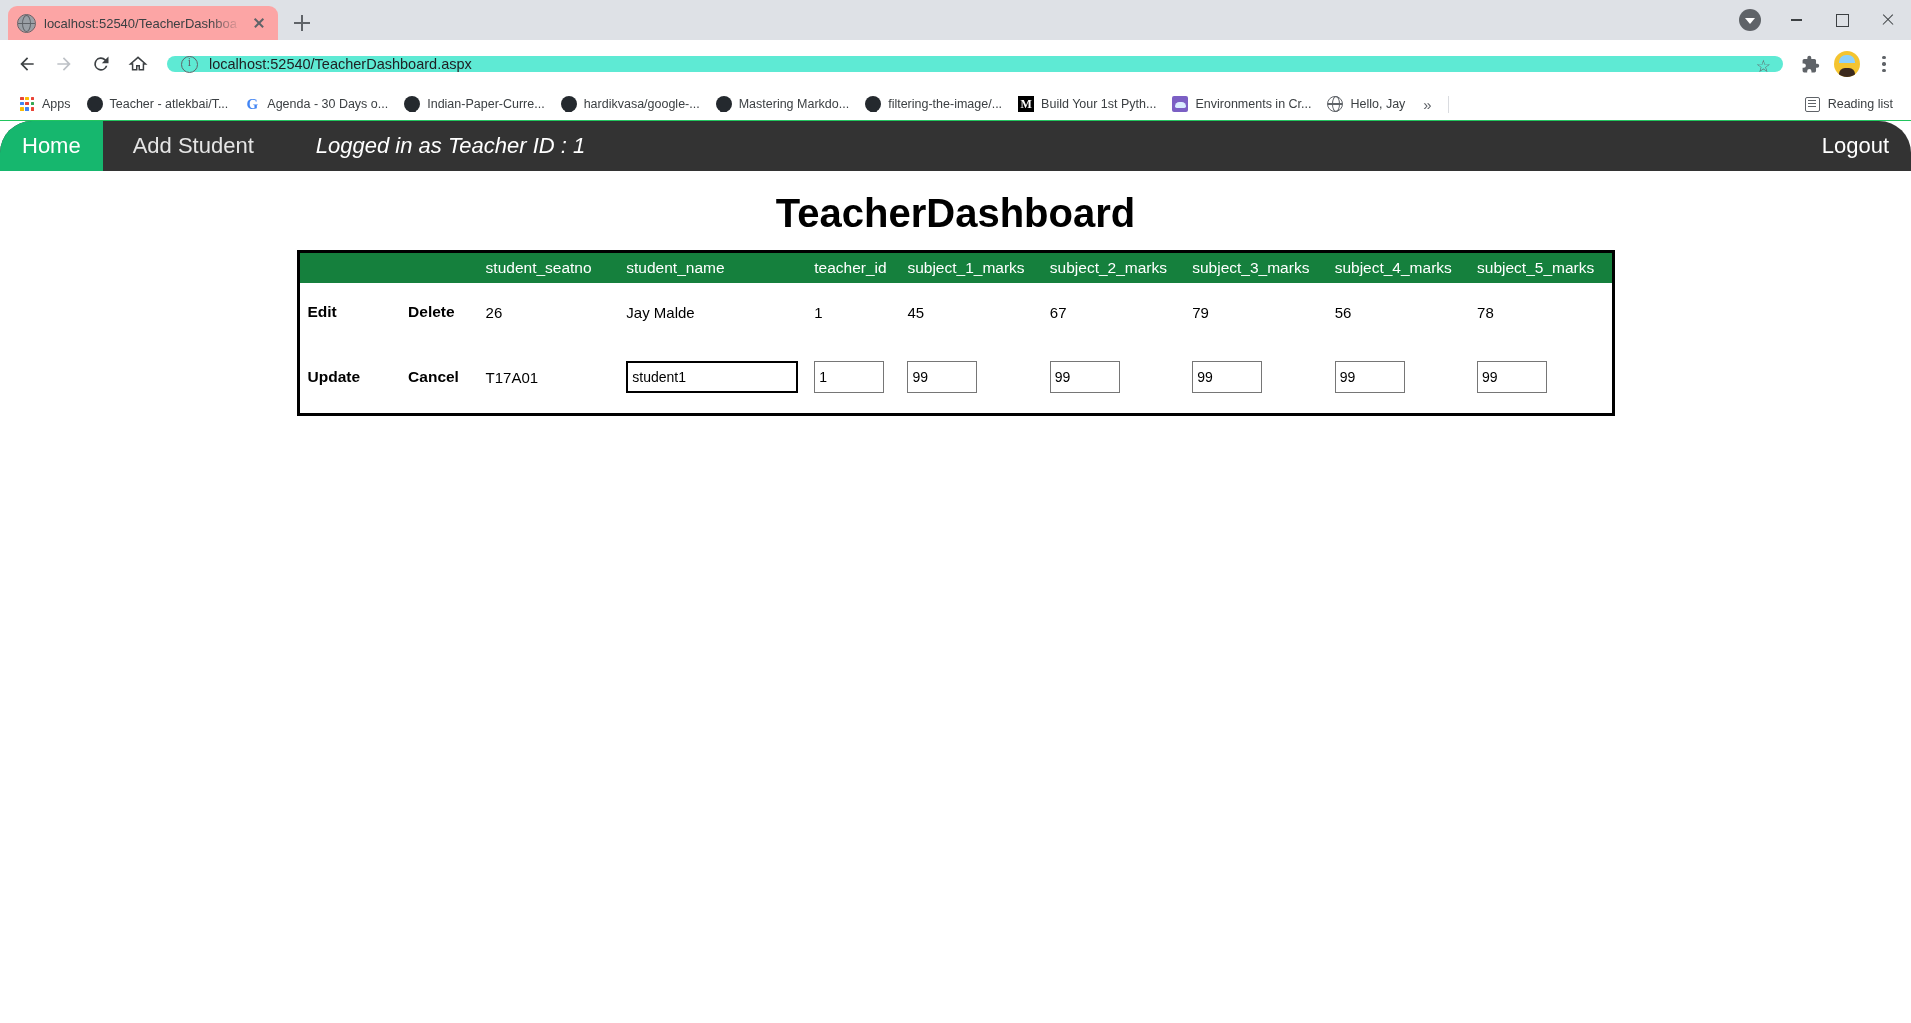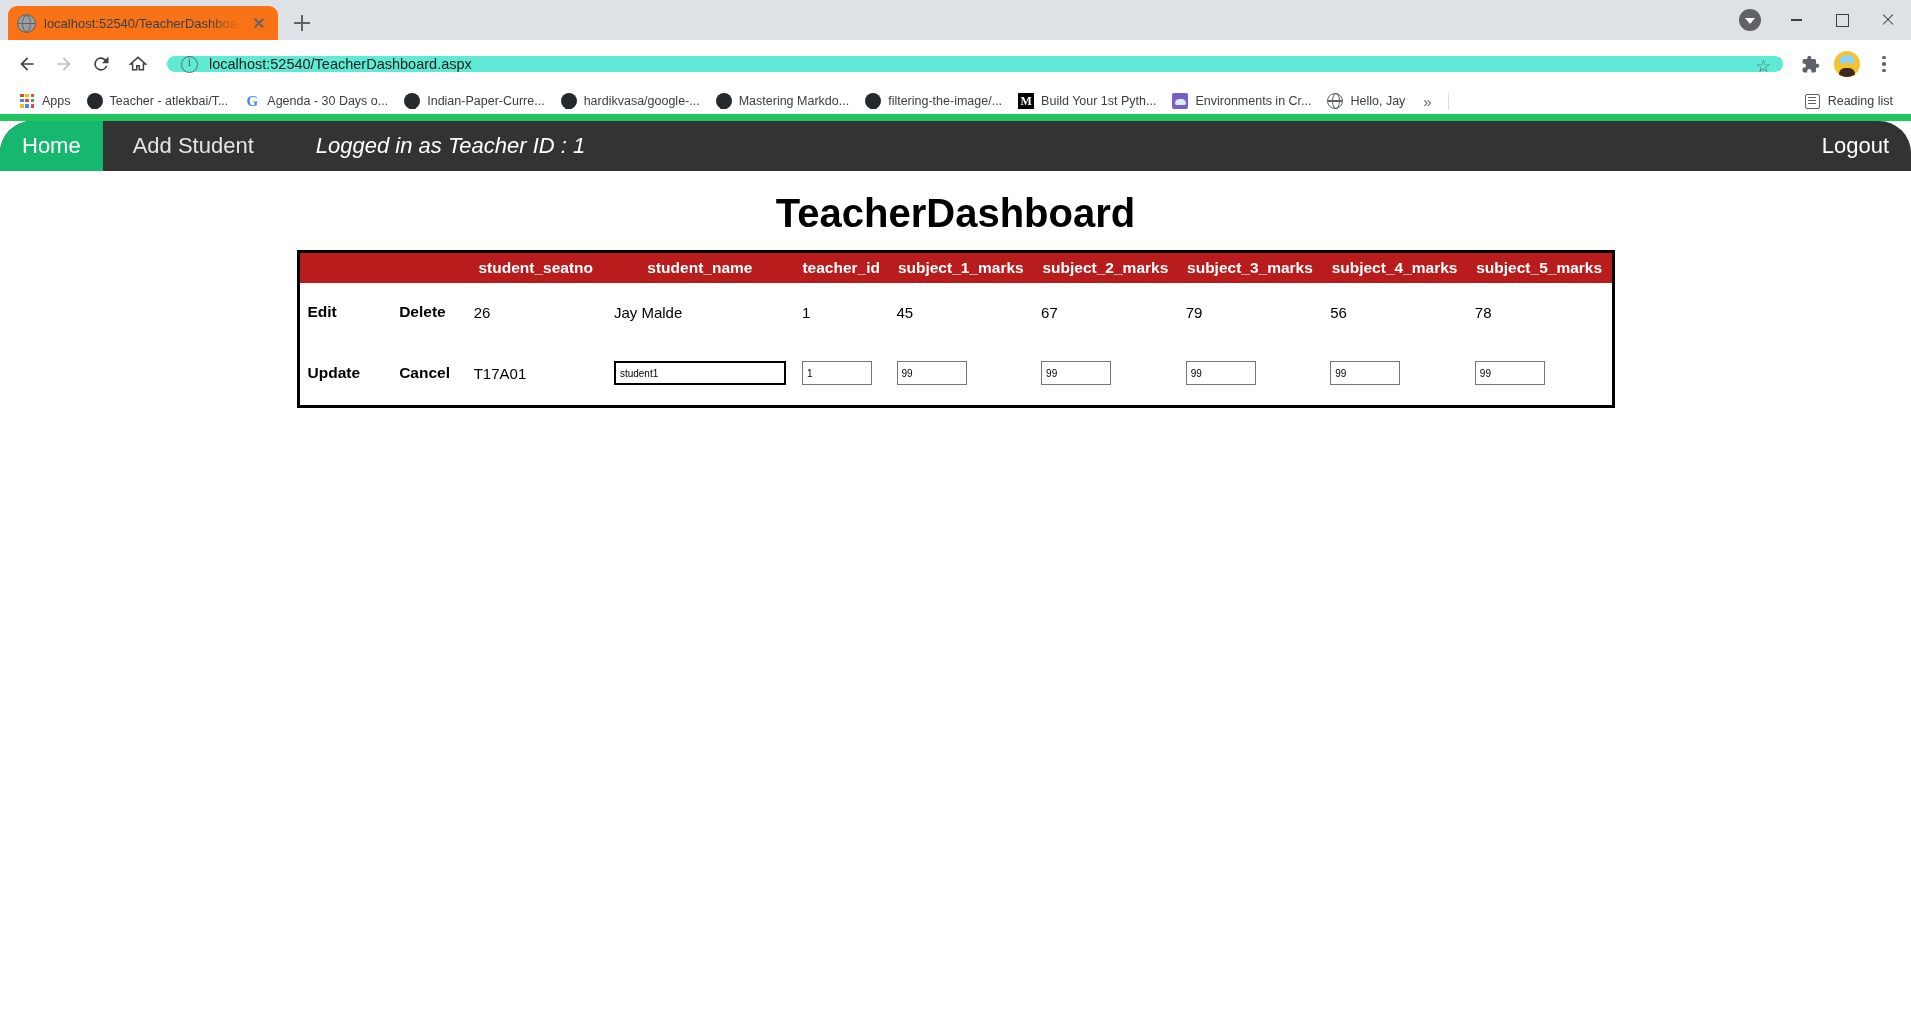--- a/index.html
+++ b/index.html
@@ -19,21 +19,21 @@
     background: #dee1e6;
     display: flex;
     align-items: flex-end;
     position: relative;
     flex: 0 0 40px;
   }
   .tab {
     margin-left: 8px;
     height: 34px;
     width: 270px;
-    background: #f97316;
+    background: #fca5a5;
     border-radius: 9px 9px 0 0;
     display: flex;
     align-items: center;
     padding: 0 10px;
     gap: 9px;
     position: relative;
   }
   .tab-favicon {
     width: 17px; height: 17px;
     flex: 0 0 17px;
@@ -239,21 +239,21 @@
   }
 
   .bookmarks {
     height: 33px;
     background: #ffffff;
     display: flex;
     align-items: center;
     padding: 0 10px 0 12px;
     gap: 0;
     flex: 0 0 33px;
-    border-bottom: 7px solid #22c55e;
+    border-bottom: 1px solid #22c55e;
   }
   .bm {
     display: flex;
     align-items: center;
     gap: 7px;
     padding: 4px 8px;
     font-size: 12.5px;
     color: #3c4043;
     white-space: nowrap;
     cursor: pointer;
@@ -444,24 +444,24 @@
     margin: 0 auto;
     width: 1318px;
     border: 3px solid #000000;
   }
   table.grid {
     width: 100%;
     border-collapse: collapse;
     font-size: 15px;
   }
   table.grid thead th {
-    background: #b91c1c;
+    background: #15803d;
     color: #ffffff;
-    font-weight: bold;
-    text-align: center;
+    font-weight: normal;
+    text-align: left;
     padding: 6px 8px;
     font-size: 15.5px;
     white-space: nowrap;
   }
   table.grid tbody td {
     padding: 20px 8px;
     color: #000000;
     vertical-align: middle;
     white-space: nowrap;
   }
@@ -474,26 +474,26 @@
   }
   .cmd-cell { width: 120px; }
   .cmd-cell2 { width: 84px; }
   td.col-seat  { width: 152px; }
   td.col-name  { width: 158px; }
   td.col-tid   { width: 96px; }
   td.col-mark  { width: 148px; }
 
   .gv-input {
     font-family: "Liberation Sans", sans-serif;
-    font-size: 10px;
+    font-size: 14px;
     color: #000000;
     border: 1px solid #767676;
     background: #ffffff;
     padding: 2px 4px;
-    height: 24px;
+    height: 32px;
   }
   .gv-input.focused {
     border: 2px solid #000000;
   }
   .w-name { width: 172px; }
   .w-small { width: 70px; }
 </style>
 </head>
 <body>
 

